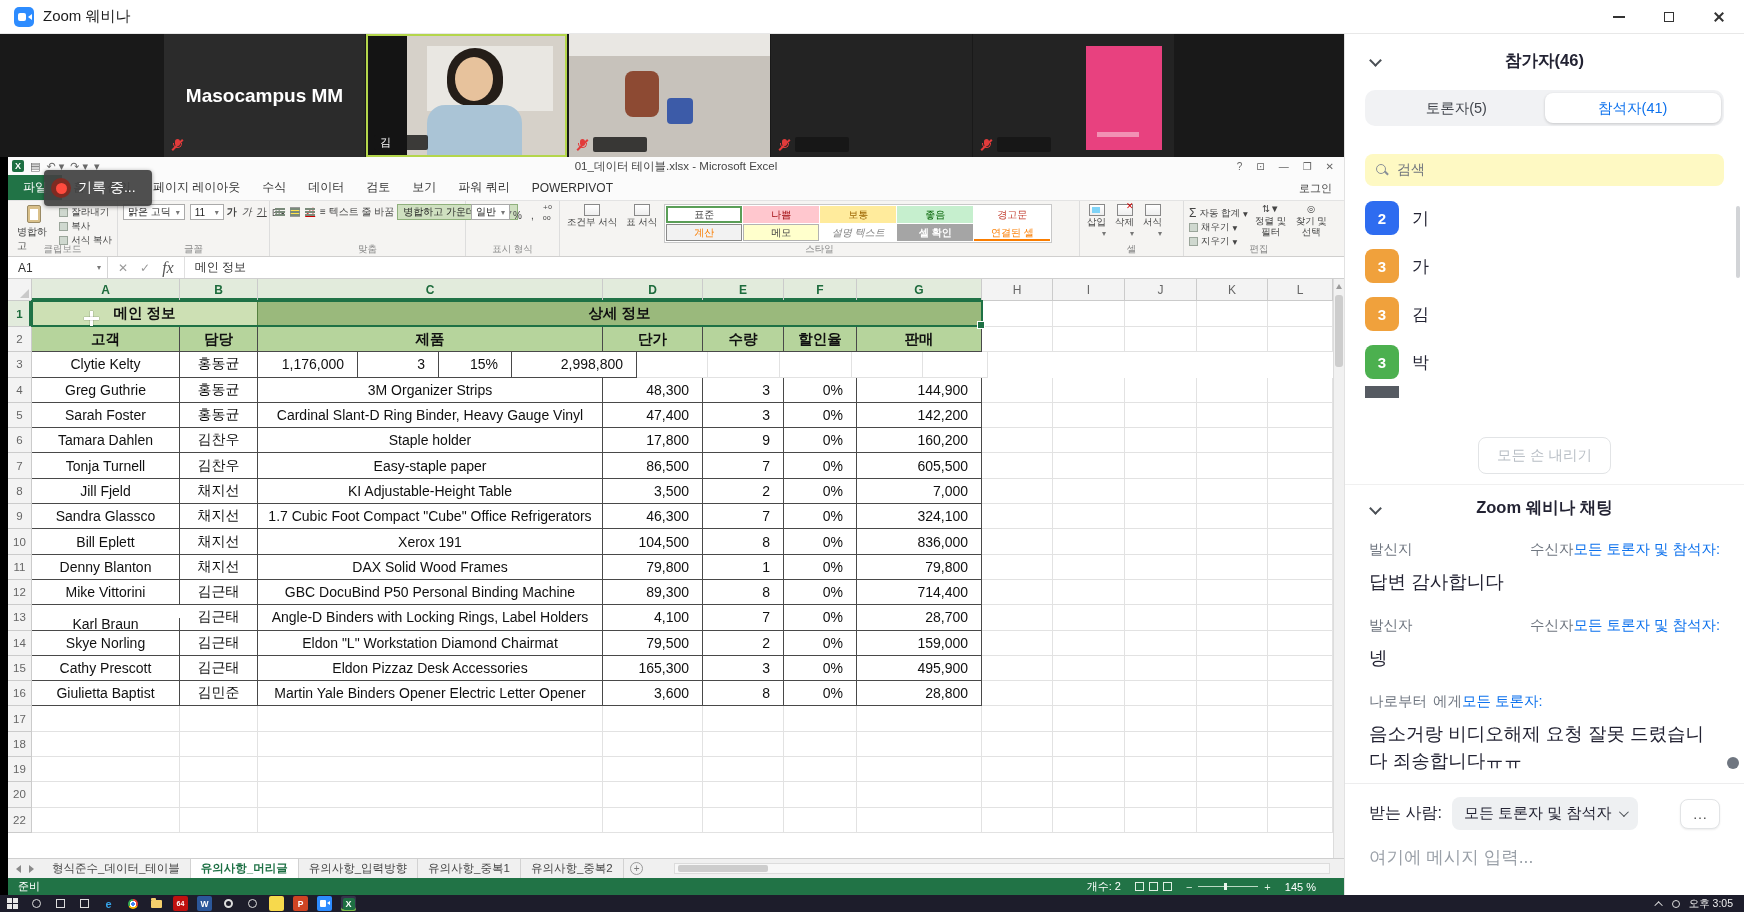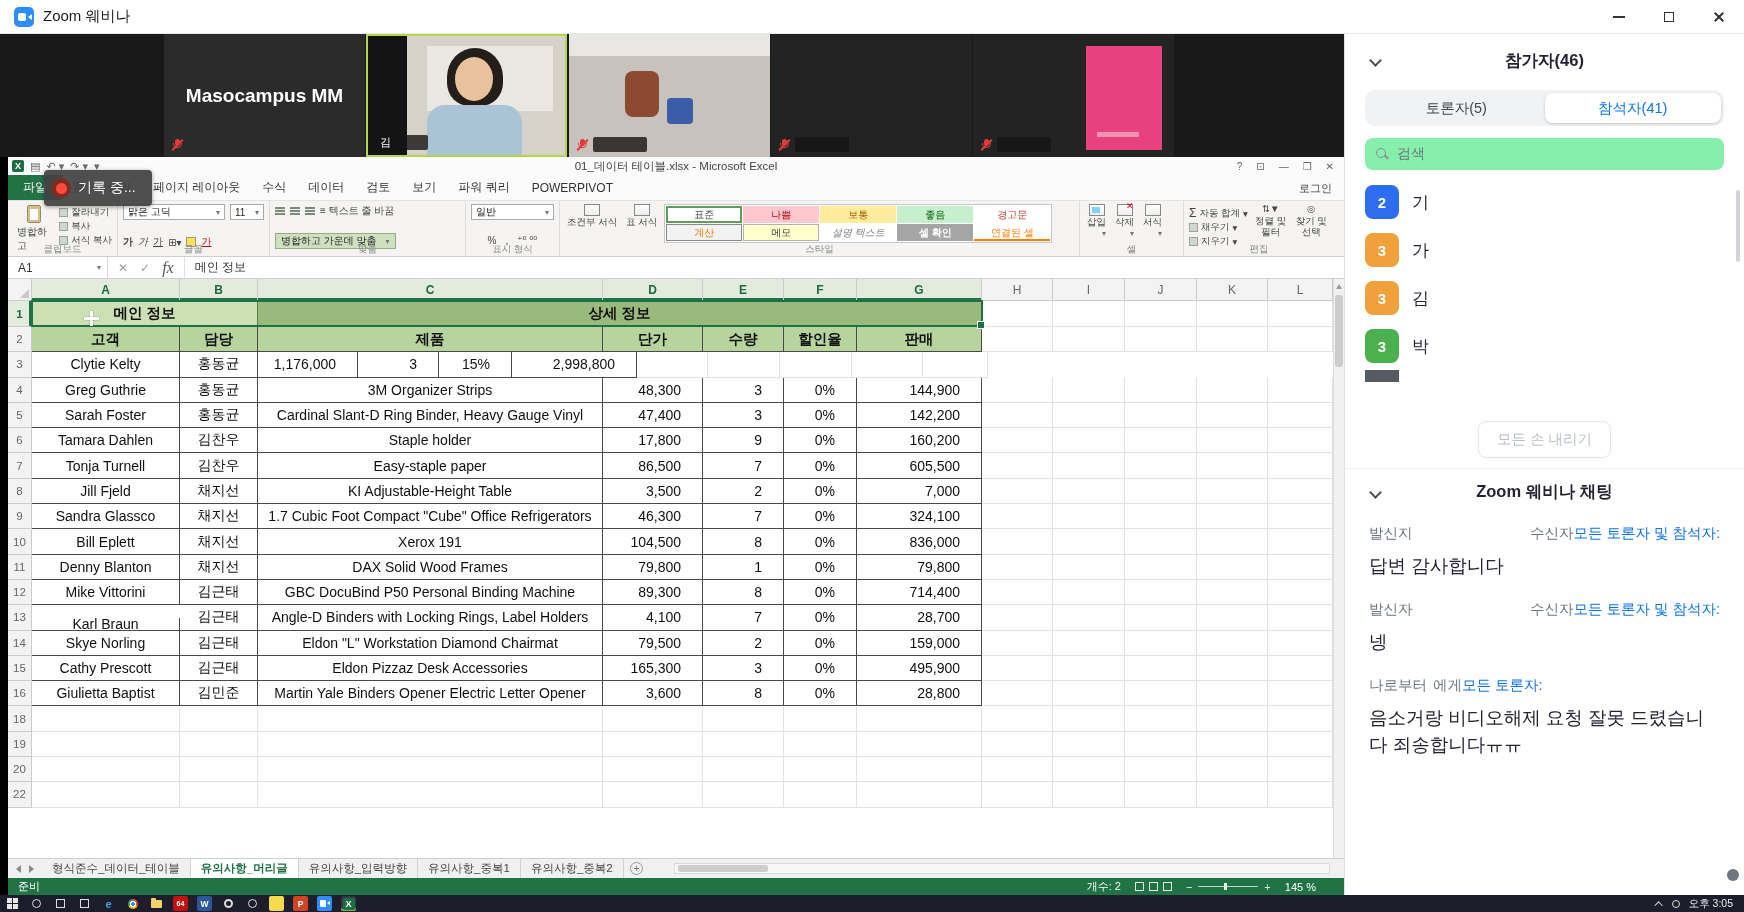--- a/index.html
+++ b/index.html
@@ -65,21 +65,21 @@
   .rgroup{position:relative;border-right:1px solid #ddd;padding:3px 5px 12px 5px;display:flex;gap:5px;align-items:flex-start}
   .glabel{position:absolute;bottom:0;left:0;right:0;text-align:center;font-size:9.5px;color:#8a8a8a}
   .bigbtn{display:flex;flex-direction:column;align-items:center;justify-content:center;gap:2px;padding:1px 4px;font-size:10px}
   .clipicon{width:14px;height:18px;background:#d9c08a;border:1px solid #9a8a64;border-radius:2px;position:relative}
   .clipicon::after{content:"";position:absolute;left:2px;top:3px;width:8px;height:11px;background:#fff}
   .minirows{display:flex;flex-direction:column;gap:1px;padding-top:2px}
   .minirow{display:flex;align-items:center;gap:3px;font-size:9.5px;white-space:nowrap}
   .mi{width:9px;height:9px;background:#cfd8cf;border:1px solid #9aa59a;flex:0 0 auto}
   .selbox{height:16px;background:#fff;border:1px solid #aaa;display:flex;align-items:center;padding:0 4px;font-size:10px;white-space:nowrap;color:#222}
   .dd{margin-left:auto;padding-left:5px;color:#777;font-size:8px}
-  .ffcol{display:flex;flex-direction:column;gap:15px}
+  .ffcol{display:flex;flex-direction:row;gap:3px}
   .iconrow{display:flex;align-items:center;gap:5px;font-size:10px}
   .fmt-b{font-weight:bold}.fmt-i{font-style:italic}.fmt-u{text-decoration:underline}
   .swatch-y{display:inline-block;width:10px;height:10px;background:#ffe34d;border:1px solid #999}
   .fontred{color:#c00;text-decoration:underline}
   .alines{display:inline-flex;flex-direction:column;gap:1.5px}
   .alines i{display:block;width:10px;height:1.5px;background:#7a8a7a}
   .mergebtn{height:16px;display:flex;align-items:center;gap:4px;padding:0 5px;background:#cfe0c0;border:1px solid #8fb07c;font-size:10px;white-space:nowrap;color:#222}
   .chiprow{display:grid;grid-template-columns:repeat(5,76px);grid-auto-rows:17px;gap:1px;background:#fff;border:1px solid #c8c8c8;padding:1px}
   .chip{display:flex;align-items:center;justify-content:center;font-size:10px;white-space:nowrap;overflow:hidden}
   .cs-std{background:#fff;border:2px solid #5a9e57}
@@ -110,21 +110,21 @@
   .gh{flex:0 0 auto;display:flex;align-items:center;justify-content:center;background:#f3f3f3;border-right:1px solid #cbcbcb;border-bottom:1px solid #cbcbcb;color:#666;font-size:12px}
   .gh.hl{background:#e2ebdc;color:#1d6b3c;font-weight:bold;box-shadow:inset 0 -2px 0 #217346}
   .corner{background:#f3f3f3;position:relative}
   .corner::after{content:"";position:absolute;right:2px;bottom:2px;border-left:9px solid transparent;border-bottom:9px solid #c9c9c9}
   .grow{display:flex;height:25.3px}
   .grow.r1{height:26px}
   .rn{flex:0 0 auto;width:24px;display:flex;align-items:center;justify-content:center;background:#f3f3f3;border-right:1px solid #cbcbcb;border-bottom:1px solid #cbcbcb;color:#666;font-size:11.5px}
   .rn.hl{background:#e2ebdc;color:#1d6b3c;font-weight:bold;box-shadow:inset -2px 0 0 #217346}
   .c{flex:0 0 auto;border-right:1px solid #e2e2e2;border-bottom:1px solid #e2e2e2;background:#fff}
   .t{flex:0 0 auto;display:flex;align-items:center;justify-content:center;border-right:1px solid #494949;border-bottom:1px solid #494949;background:#fff;font-size:14px;color:#101010;white-space:nowrap;overflow:hidden}
-  .t.num{justify-content:flex-end;padding-right:21px}
+  .t.num{justify-content:flex-end;padding-right:13px}
   .t.hdr{background:#b6d49c;font-weight:bold;font-size:14.5px}
   .t.m1{background:#cde0b4;font-weight:bold;font-size:14.5px;border-right-color:#55803f;border-bottom-color:#55803f}
   .t.m2{background:#9ab97c;font-weight:bold;font-size:14.5px;border-right-color:#55803f;border-bottom-color:#55803f}
   #selbox{position:absolute;left:23px;top:21px;width:952px;height:27px;border:2px solid #1e7145;pointer-events:none}
   #selbox::after{content:"";position:absolute;right:-4px;bottom:-4px;width:6px;height:6px;background:#1e7145;border:1px solid #fff}
   #cursor{position:absolute;left:76px;top:32px;width:15px;height:15px;pointer-events:none}
   #cursor::before{content:"";position:absolute;left:6px;top:0;width:3px;height:15px;background:#fff;box-shadow:0 0 1px #000}
   #cursor::after{content:"";position:absolute;left:0;top:6px;width:15px;height:3px;background:#fff;box-shadow:0 0 1px #000}
   .vscroll{position:absolute;right:0;top:0;bottom:0;width:11px;background:#f1f1f1;border-left:1px solid #dcdcdc}
   .vthumb{position:absolute;left:1px;top:16px;width:8px;height:72px;background:#cdcdcd;border-radius:3px}
@@ -152,21 +152,21 @@
 
   
   .panel{position:absolute;left:1344px;top:34px;width:400px;height:861px;background:#fff;border-left:1px solid #e2e2e2;display:flex;flex-direction:column}
   .p-head{height:54px;position:relative;display:flex;align-items:center;justify-content:center}
   .chev{width:9px;height:9px;border-right:2px solid #4a4f55;border-bottom:2px solid #4a4f55;transform:rotate(45deg)}
   .p-head .chev{position:absolute;left:26px;top:22px}
   .p-title{font-size:16.5px;font-weight:bold;color:#232333}
   .p-tabs{margin:2px 20px 0;background:#f1f2f4;border-radius:10px;padding:3px;display:flex;height:36px}
   .p-tab{flex:1;display:flex;align-items:center;justify-content:center;font-size:14.5px;color:#42464d;border-radius:8px}
   .p-tab.act{background:#fff;color:#0e72ed;box-shadow:0 1px 3px rgba(0,0,0,.18)}
-  .p-search{margin:12px 20px 4px;background:#86efac;border-radius:8px;height:32px;display:flex;align-items:center;padding:0 10px;gap:8px;color:#70757d;font-size:14px}
+  .p-search{margin:28px 20px 4px;background:#fef9c3;border-radius:8px;height:32px;display:flex;align-items:center;padding:0 10px;gap:8px;color:#70757d;font-size:14px}
   .mag{position:relative;width:14px;height:14px}
   .mag::before{content:"";position:absolute;left:1px;top:1px;width:8px;height:8px;border:1.6px solid #8a9097;border-radius:50%}
   .mag::after{content:"";position:absolute;left:9px;top:9px;width:5px;height:1.6px;background:#8a9097;transform:rotate(45deg)}
   .p-list{height:236px;position:relative;overflow:hidden;padding:4px 20px 0}
   .p-row{display:flex;align-items:center;gap:13px;height:48px}
   .p-row.partial{height:12px;overflow:hidden}
   .avatar{width:34px;height:34px;border-radius:8px;color:#fff;font-weight:bold;font-size:15px;display:flex;align-items:center;justify-content:center;flex:0 0 auto}
   .pname{font-size:17px;color:#232333}
   .p-scroll{position:absolute;right:4px;top:16px;width:4px;height:72px;background:#d2d4d7;border-radius:2px}
   .p-lower{height:58px;display:flex;align-items:center;justify-content:center}
@@ -747,20 +747,35 @@
             <div class="t num" style="width: 81px;">8</div>
             <div class="t num" style="width: 73px;">0%</div>
             <div class="t num" style="width: 125px;">28,800</div>
             <div class="c" style="width: 71px;"></div>
             <div class="c" style="width: 72px;"></div>
             <div class="c" style="width: 72px;"></div>
             <div class="c" style="width: 71px;"></div>
             <div class="c" style="width: 65px;"></div>
           </div>
           <div class="grow">
+            <div class="rn">17</div>
+            <div class="c" style="width: 148px;"></div>
+            <div class="c" style="width: 78px;"></div>
+            <div class="c" style="width: 345px;"></div>
+            <div class="c" style="width: 100px;"></div>
+            <div class="c" style="width: 81px;"></div>
+            <div class="c" style="width: 73px;"></div>
+            <div class="c" style="width: 125px;"></div>
+            <div class="c" style="width: 71px;"></div>
+            <div class="c" style="width: 72px;"></div>
+            <div class="c" style="width: 72px;"></div>
+            <div class="c" style="width: 71px;"></div>
+            <div class="c" style="width: 65px;"></div>
+          </div>
+          <div class="grow">
             <div class="rn">18</div>
             <div class="c" style="width: 148px;"></div>
             <div class="c" style="width: 78px;"></div>
             <div class="c" style="width: 345px;"></div>
             <div class="c" style="width: 100px;"></div>
             <div class="c" style="width: 81px;"></div>
             <div class="c" style="width: 73px;"></div>
             <div class="c" style="width: 125px;"></div>
             <div class="c" style="width: 71px;"></div>
             <div class="c" style="width: 72px;"></div>
@@ -919,20 +934,31 @@
         </div>
         <div class="msg">
           <div class="mh inline">
             <span>나로부터</span>
             <span><span>에게</span><span class="aud">모든 토론자:</span></span>
           </div>
           <div class="mb">음소거랑 비디오해제 요청 잘못 드렸습니다 죄송합니다ㅠㅠ</div>
         </div>
         <span class="chatscrolldot"></span>
     </div>
+    <div class="p-compose">
+      <div class="c-row">
+        <span class="c-label">받는 사람:</span>
+        <span class="c-pill">
+            <span>모든 토론자 및 참석자</span>
+            <span class="chev"></span>
+          </span>
+        <span class="morebtn">…</span>
+      </div>
+      <div class="c-input">여기에 메시지 입력...</div>
+    </div>
   </div>
 
   <div class="taskbar" id="taskbar">
     <div class="tbi">
         <span class="winlogo">
           <i></i>
           <i></i>
           <i></i>
           <i></i>
         </span>

